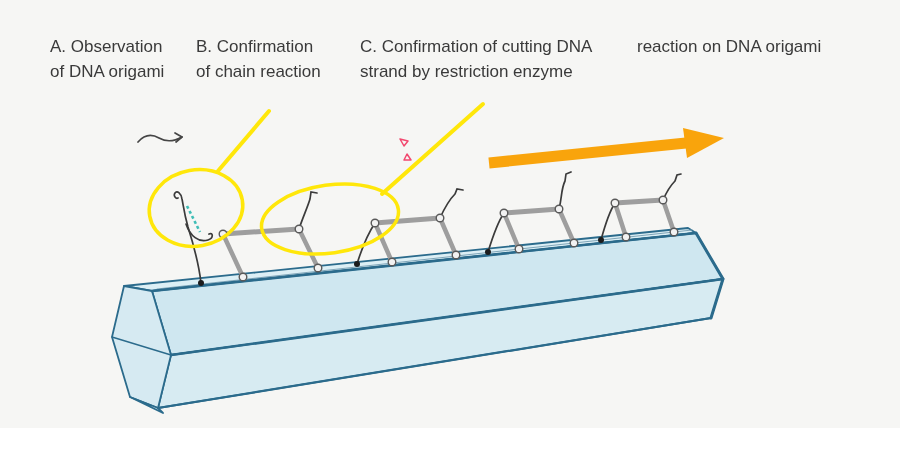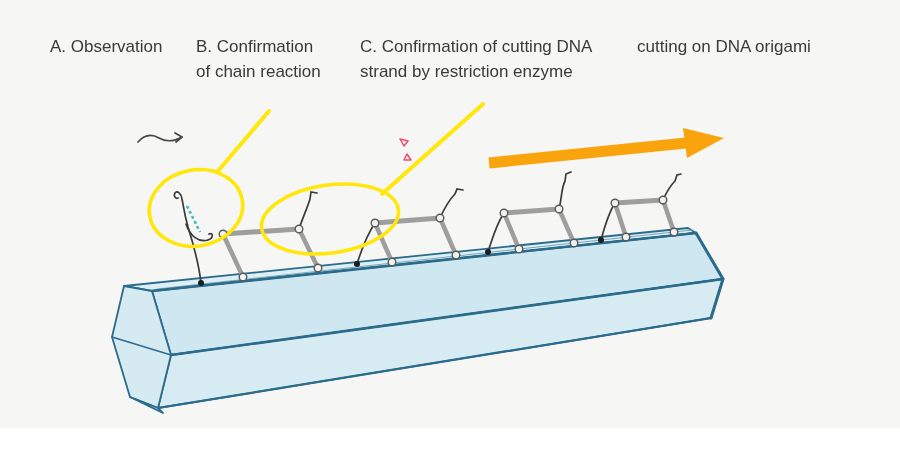--- a/index.html
+++ b/index.html
@@ -32,31 +32,32 @@
   .pink{stroke:var(--enzyme-pink,#f2486f);stroke-width:1.5;fill:none;stroke-linejoin:round;}
   .squiggle{stroke:#454545;stroke-width:1.7;fill:none;stroke-linecap:round;}
 </style>
 </head>
 <body>
 
 <div id="stage">
 
   <div class="lbl" style="left:50px;top:34px">
     <span>A. Observation</span>
+    <span>of DNA origami</span>
   </div>
   <div class="lbl" style="left:360px;top:34px">
     <span>C. Confirmation of cutting DNA</span>
     <span>strand by restriction enzyme</span>
   </div>
   <div class="lbl" style="left:196px;top:34px">
     <span>B. Confirmation</span>
     <span>of chain reaction</span>
   </div>
   <div class="lbl" style="left:637px;top:34px">
-    <span>cutting on DNA origami</span>
+    <span>reaction on DNA origami</span>
   </div>
 
   <svg id="diagram" width="900" height="460" viewBox="0 0 900 460">
 
     <g>
       <polygon class="beam-face" points="124,286 688,228 696,233 152,291" style="fill:var(--beam-fill-top,#dceff5)"></polygon>
       <polygon class="beam-face" points="152,291 696,233 723,279 171,355" style="fill:var(--beam-fill-upper-front,#cfe7f0)"></polygon>
       <polygon class="beam-face" points="171,355 723,279 711,318 158,408" style="fill:var(--beam-fill-lower-front,#d7ebf2)"></polygon>
       <polygon class="beam-face" points="124,286 152,291 171,355 158,408 130,397 112,337" style="fill:var(--beam-fill-hex,#d6eaf2)"></polygon>
       <polygon class="beam-face" points="130,397 158,408 163,413" style="fill:var(--beam-fill-lower-front,#d7ebf2)"></polygon>

